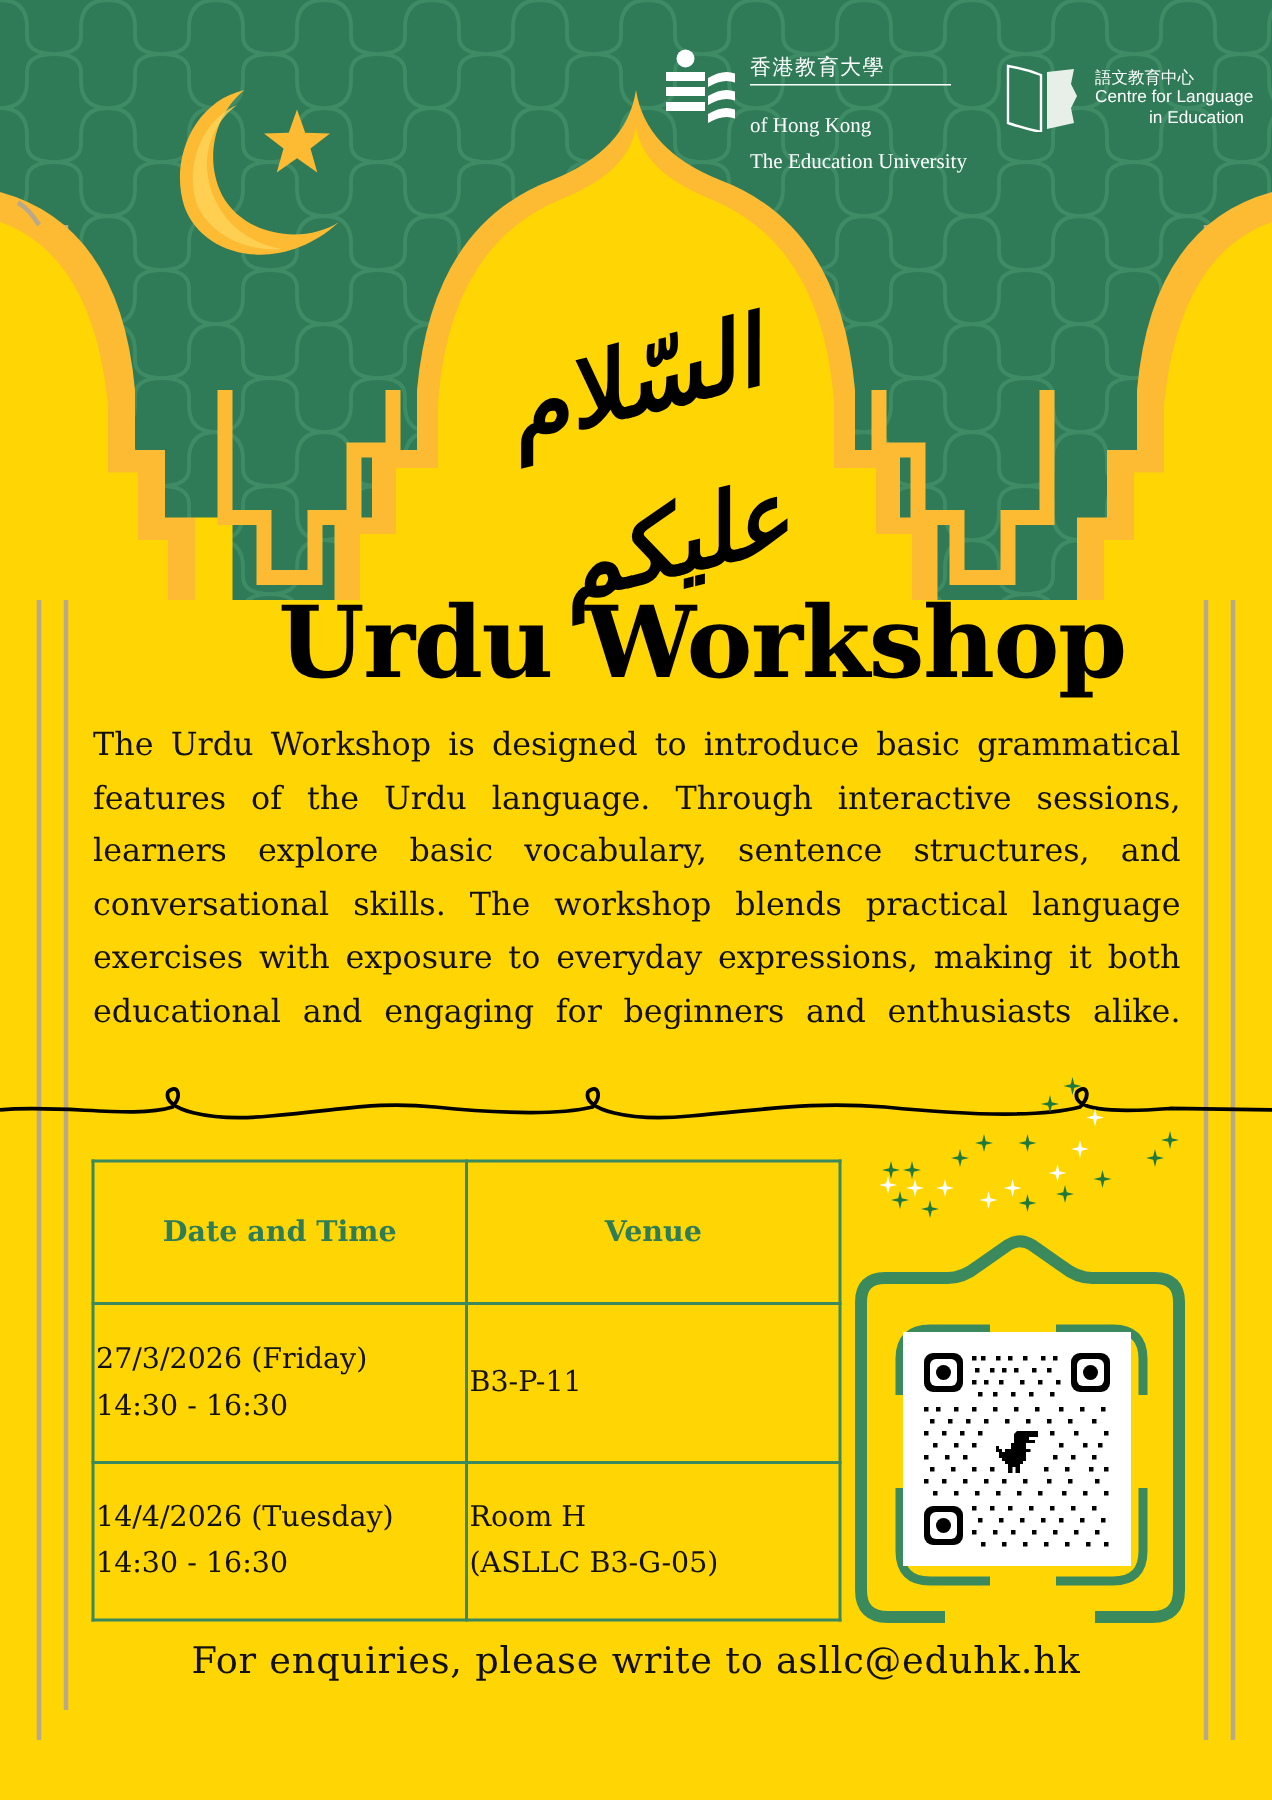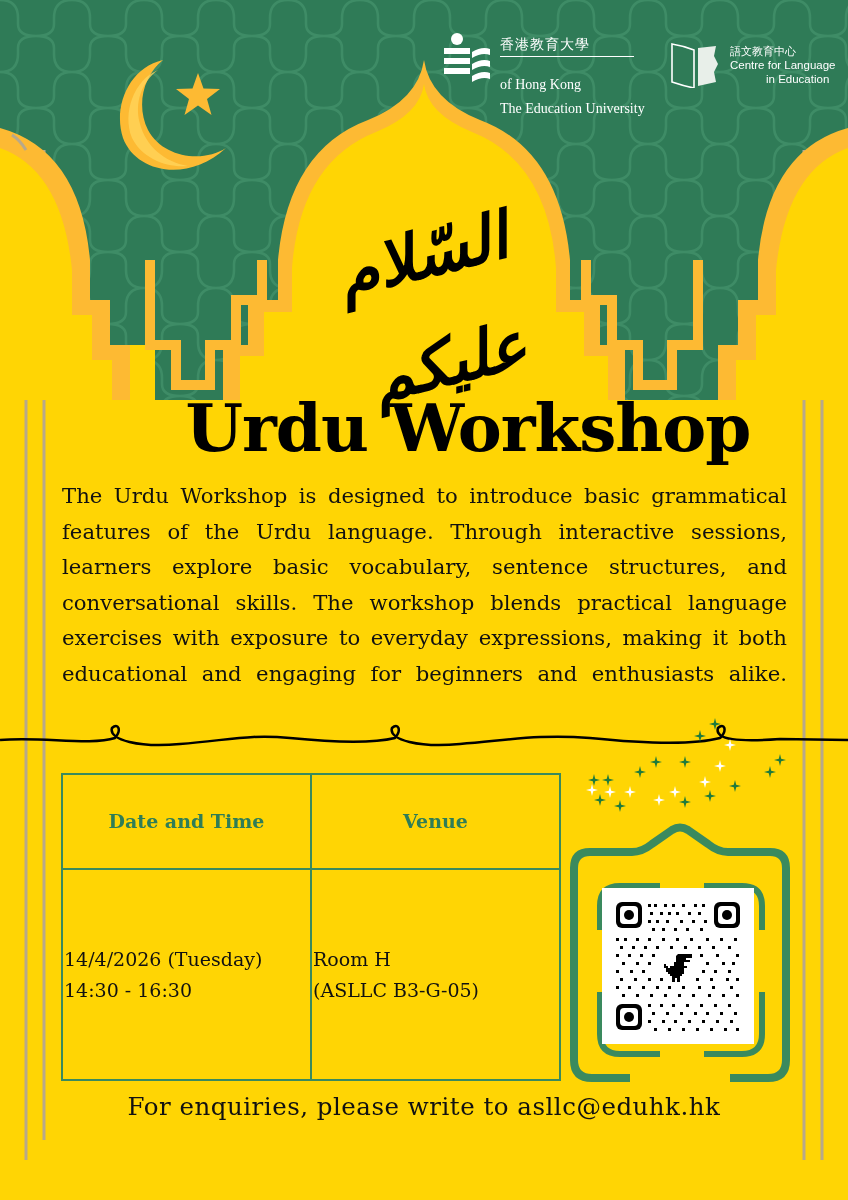--- a/index.html
+++ b/index.html
@@ -150,20 +150,29 @@
     <use href="#spk" x="30" y="80"></use>
       <use href="#spk" x="12" y="78"></use>
   </g>
 </svg>
 
 <table class="sched">
   <tbody>
       <tr>
     <th>Date and Time</th>
     <th>Venue</th>
+  </tr>
+  <tr>
+    <td>
+      <div>27/3/2026 (Friday)</div>
+      <div>14:30 - 16:30</div>
+    </td>
+    <td>
+      <div>B3-P-11</div>
+    </td>
   </tr>
   <tr>
     <td>
       <div>14/4/2026 (Tuesday)</div>
       <div>14:30 - 16:30</div>
     </td>
     <td>
       <div>Room H</div>
       <div>(ASLLC B3-G-05)</div>
     </td>

